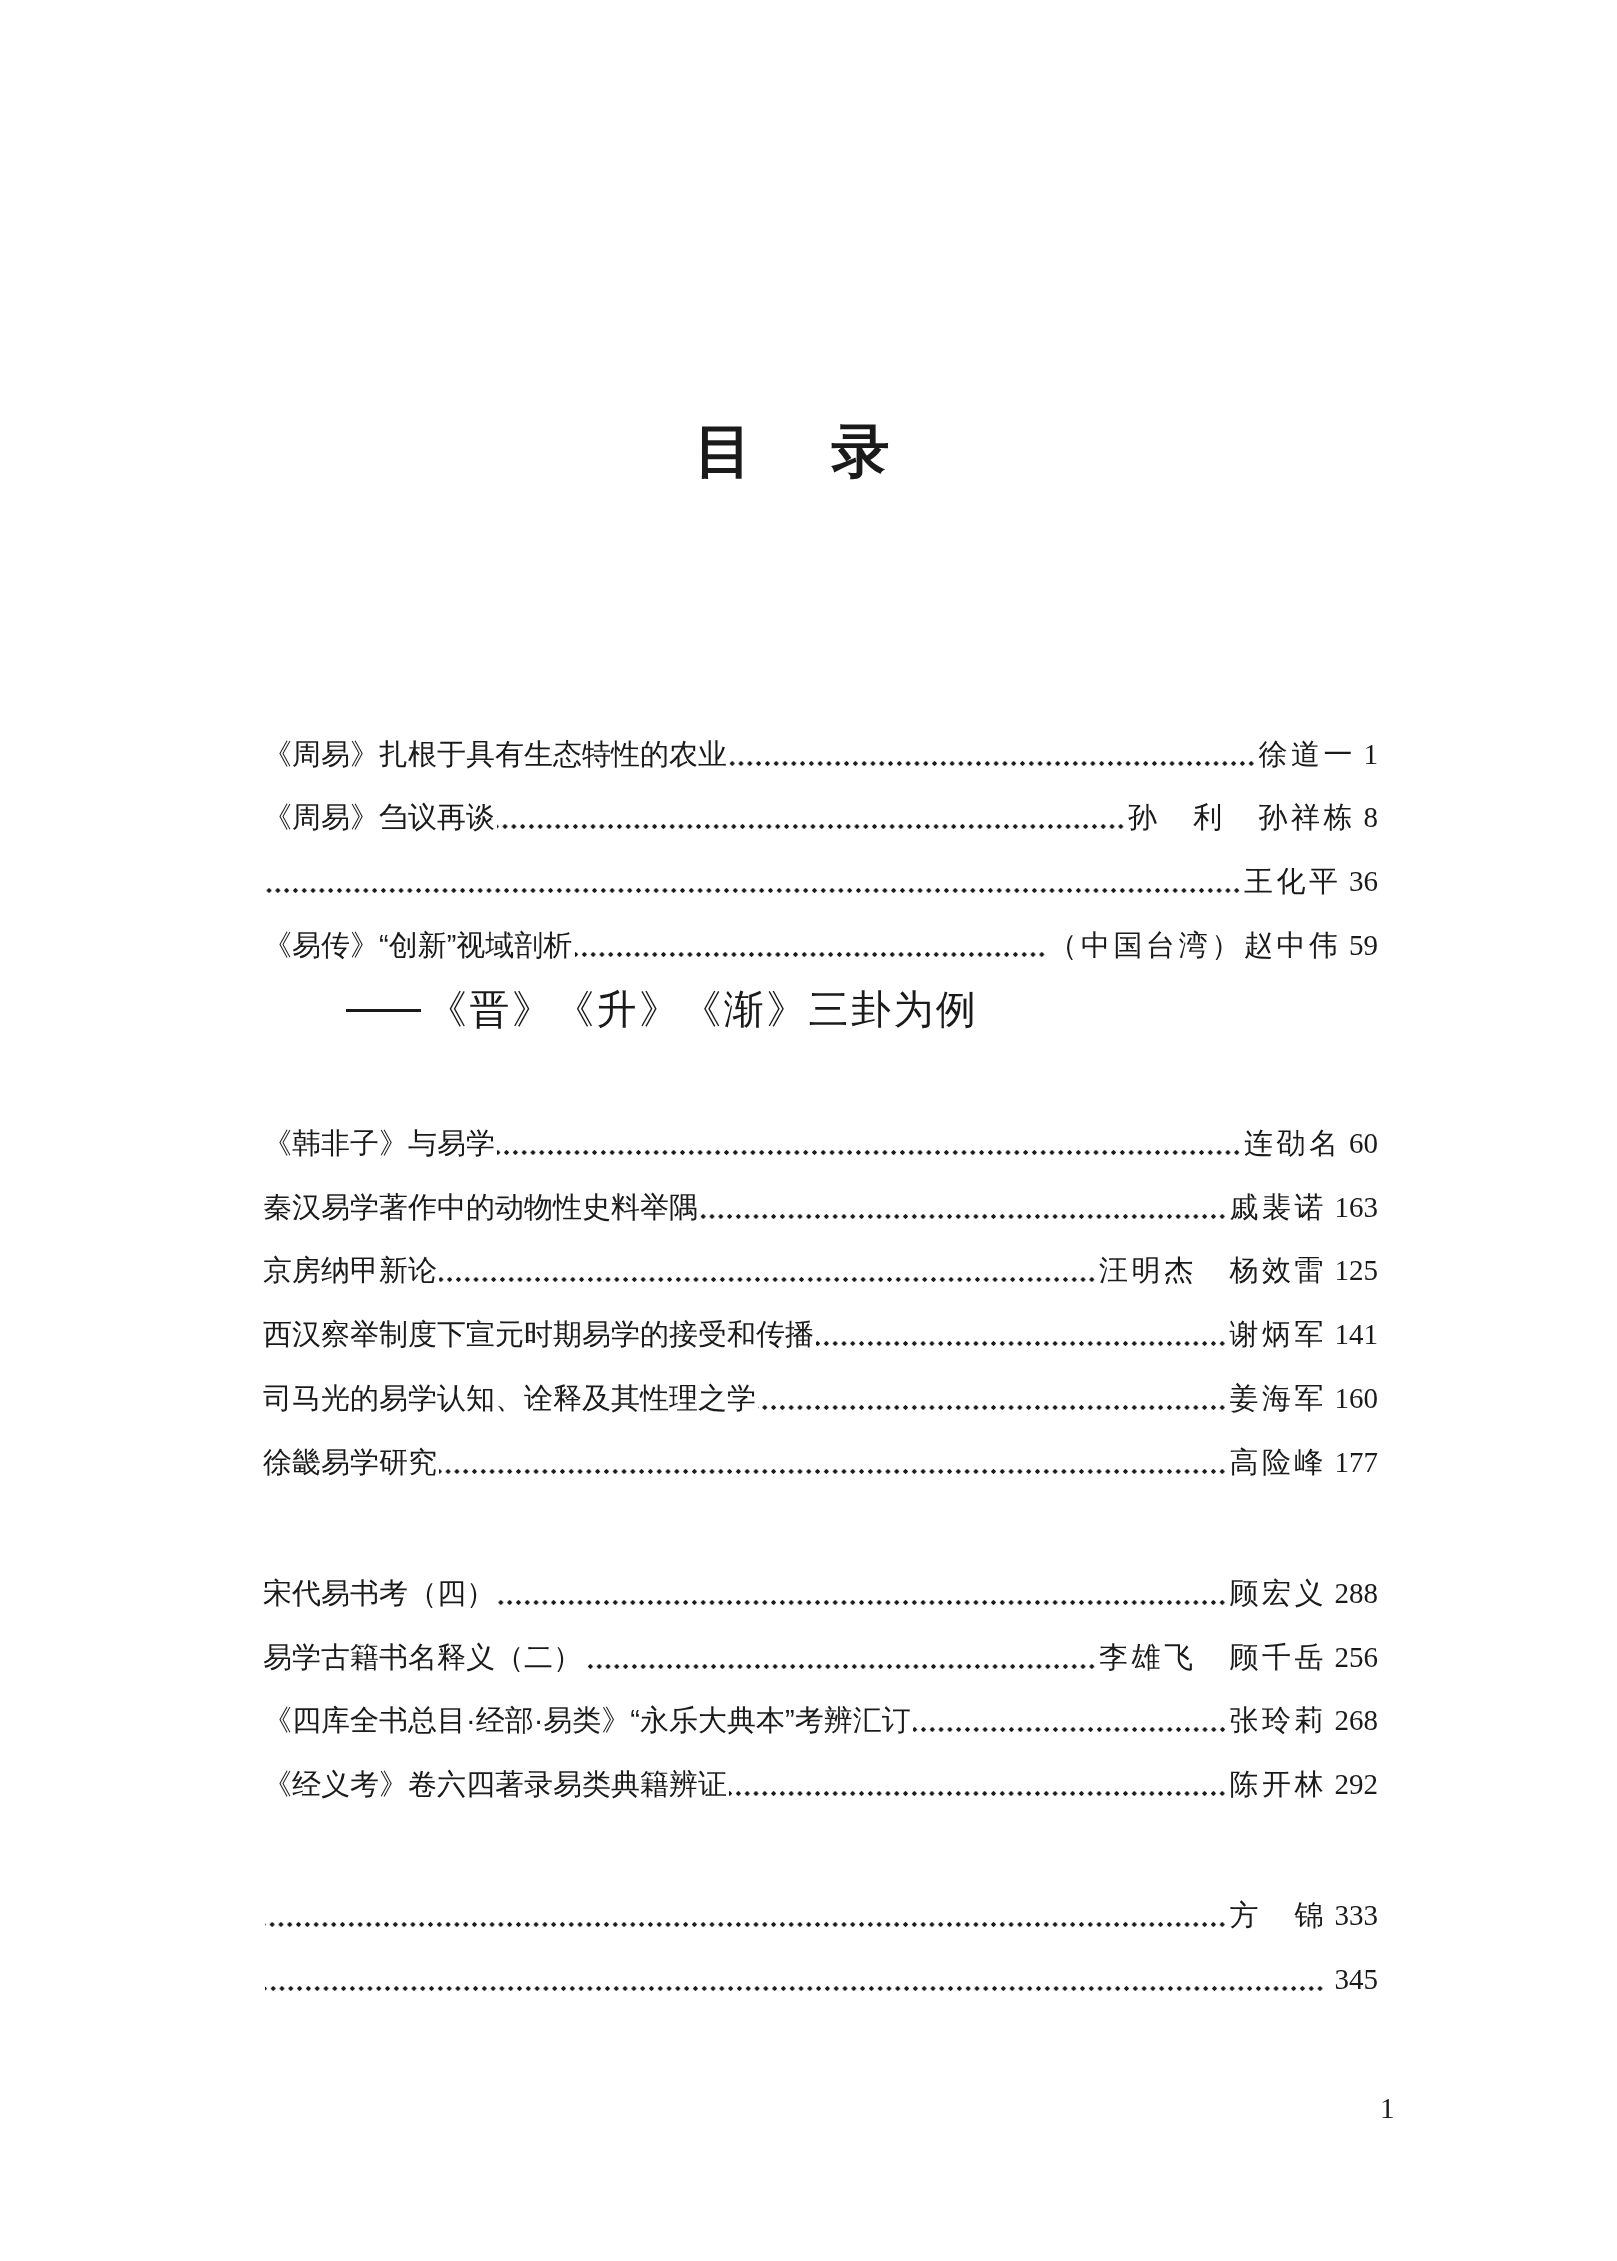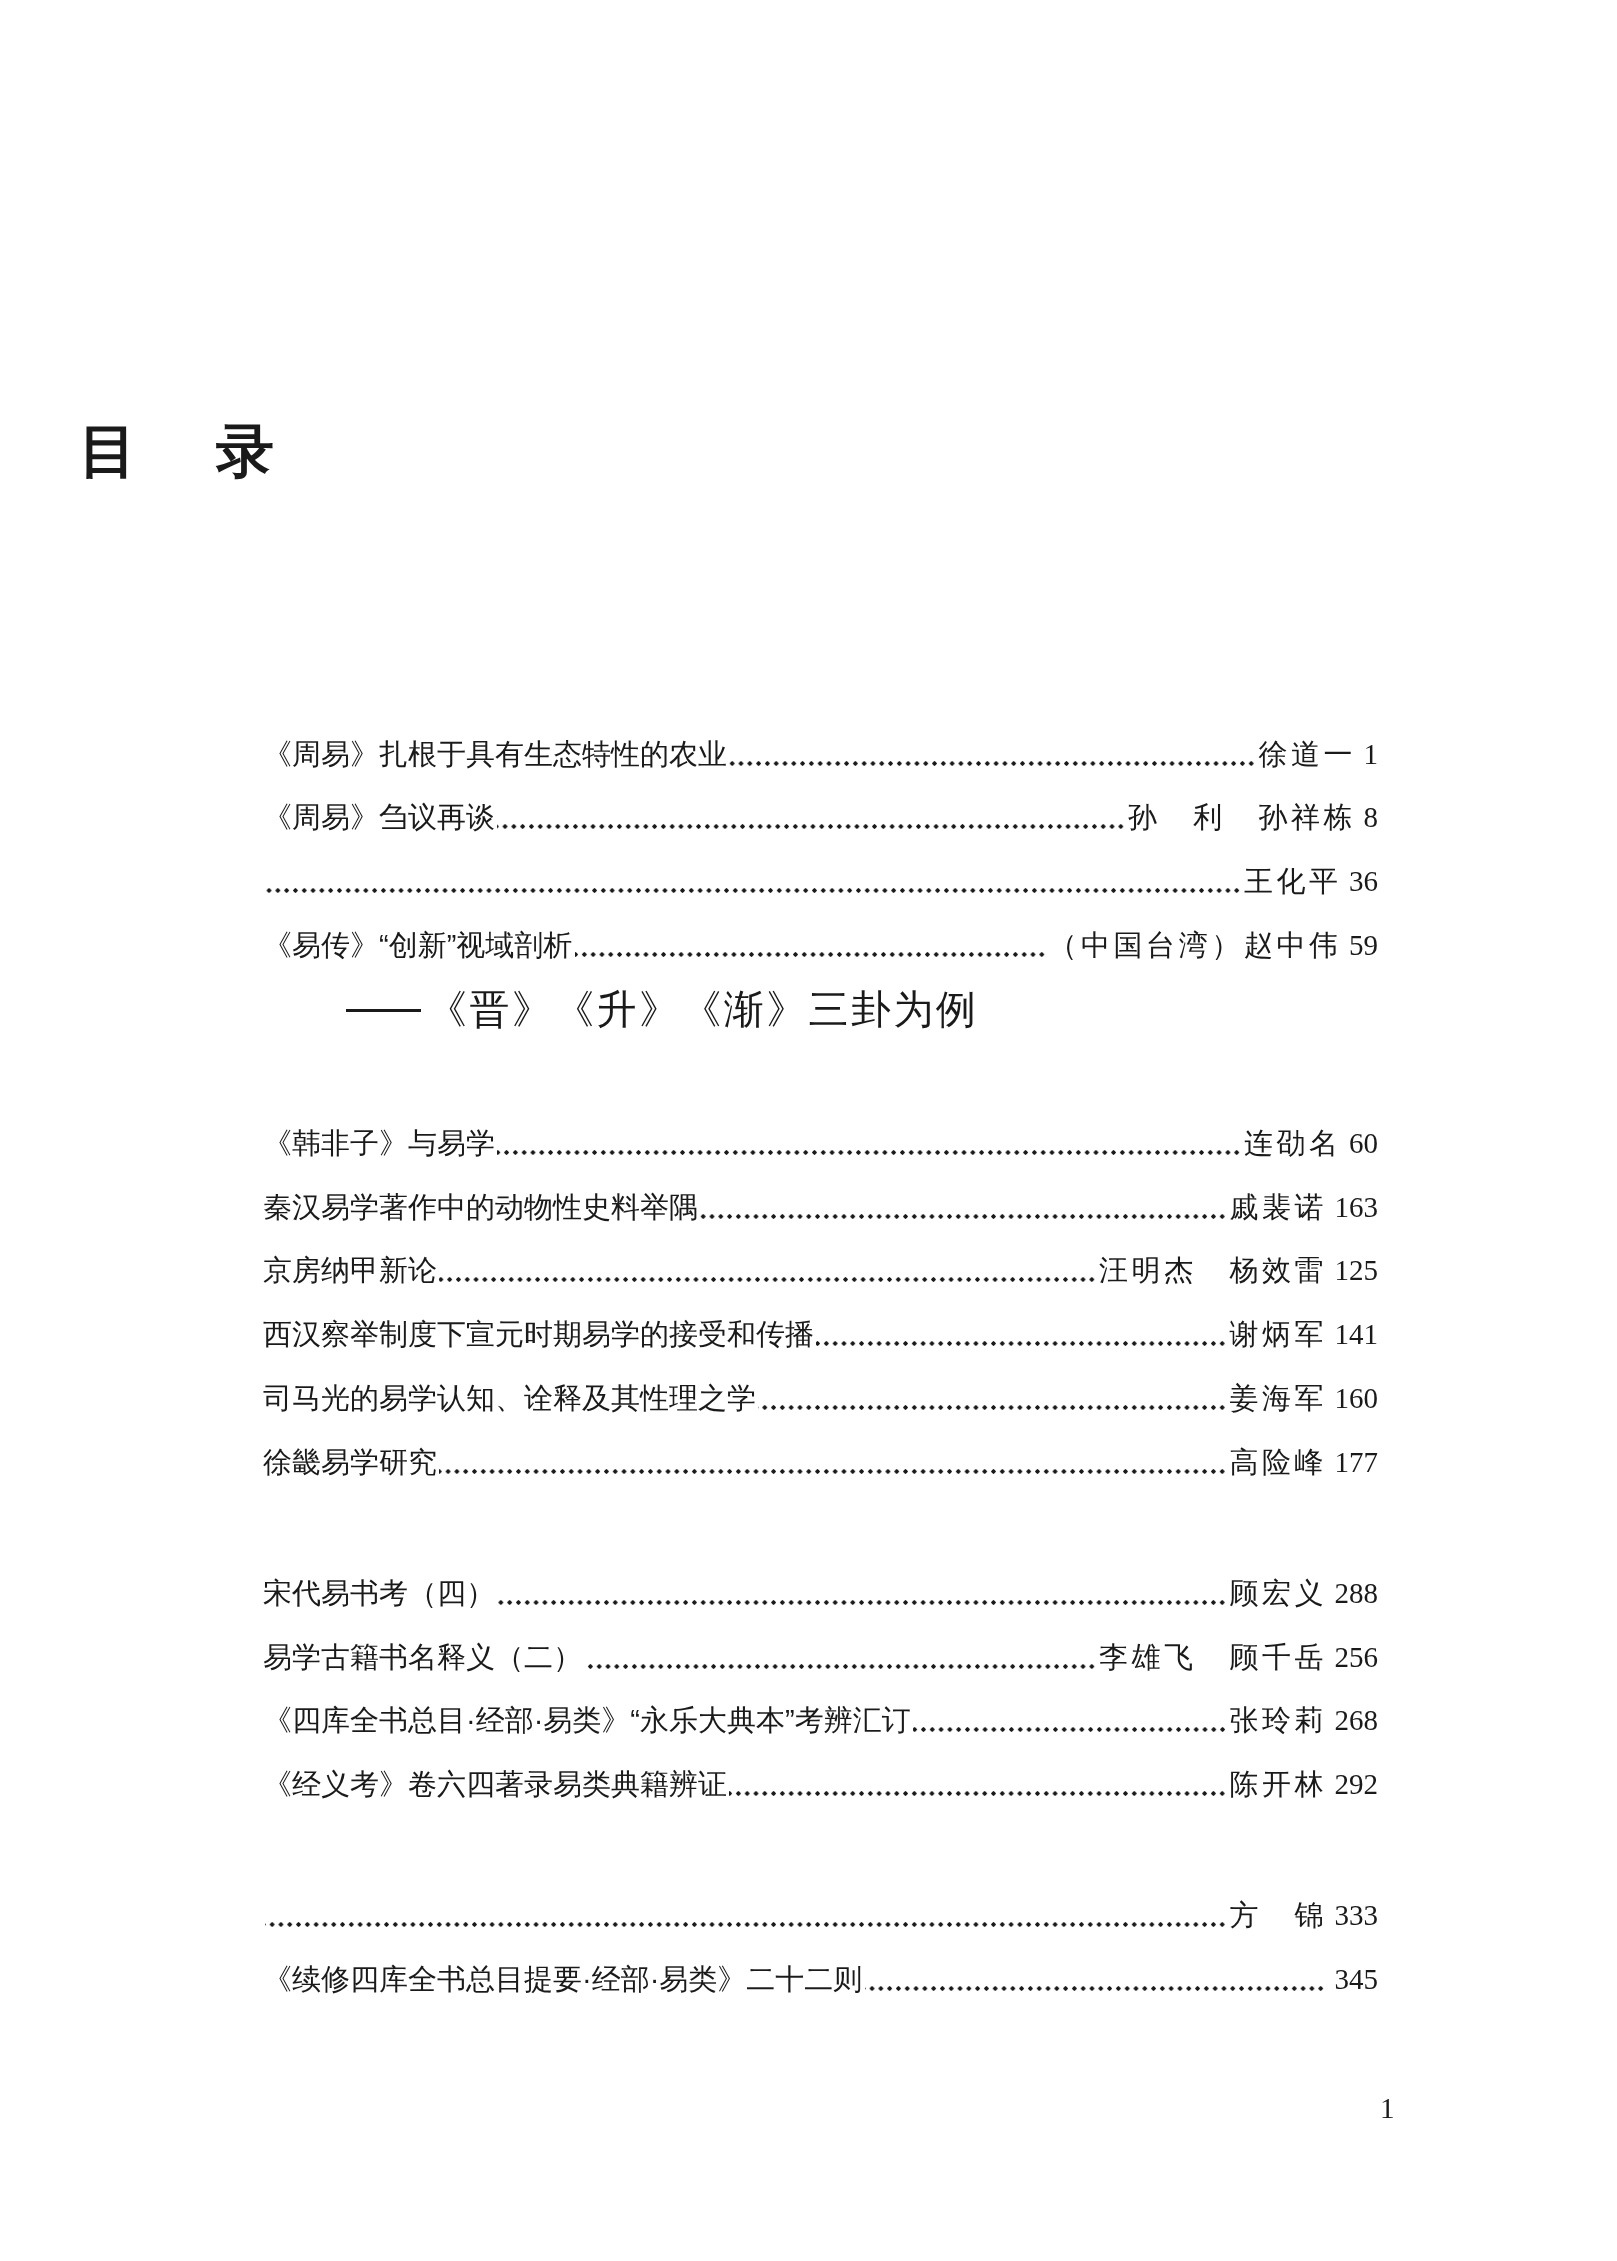--- a/index.html
+++ b/index.html
@@ -3,21 +3,21 @@
 <meta charset="utf-8">
 <style>
   html, body { margin: 0; padding: 0; background: #ffffff; }
   body {
     width: 1618px; height: 2261px; position: relative; overflow: hidden;
     font-family: "DejaVu Serif", "Liberation Serif", serif;
     color: #1a1a1a;
   }
   .title {
     position: absolute; top: 413px; left: 0; width: 1584px;
-    text-align: left; font-size: 58px; font-weight: bold;
+    text-align: center; font-size: 58px; font-weight: bold;
     letter-spacing: 79px; text-indent: 79px;
     font-family: "DejaVu Serif", serif;
   }
   .toc { position: absolute; left: 263px; width: 1115px; top: 0; }
   .row {
     position: absolute; left: 0; width: 1115px; height: 55px;
     display: flex; align-items: flex-end; font-size: 29px; line-height: 55px;
     cursor: pointer;
   }
   .row .t { white-space: nowrap; font-family: "Liberation Sans", "DejaVu Sans", sans-serif; flex: 0 0 auto; }
@@ -137,21 +137,20 @@
     <span class="a">陈开林</span>
     <span class="p">292</span>
   </div>
 
   <div class="row" style="top:1888px">
     <span class="dots"></span>
     <span class="a">方　锦</span>
     <span class="p">333</span>
   </div>
   <div class="row" style="top:1952px">
-    <span class="t">《续修四库全书总目提要·经部·易类》二十二则</span>
     <span class="dots"></span>
     <span class="a"></span>
     <span class="p">345</span>
   </div>
 </div>
 
 <div class="pagenum">1</div>
 
 
 </body></html>

